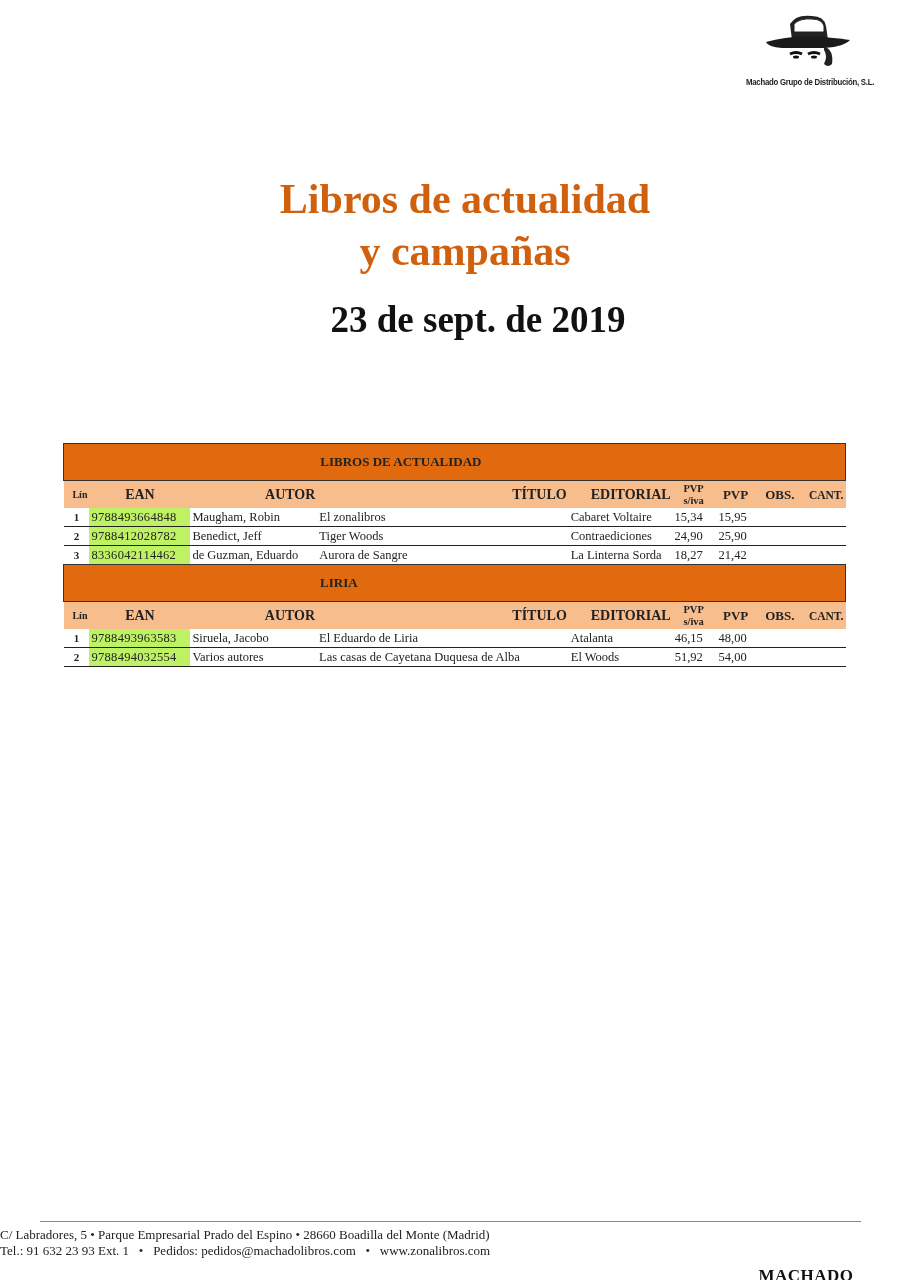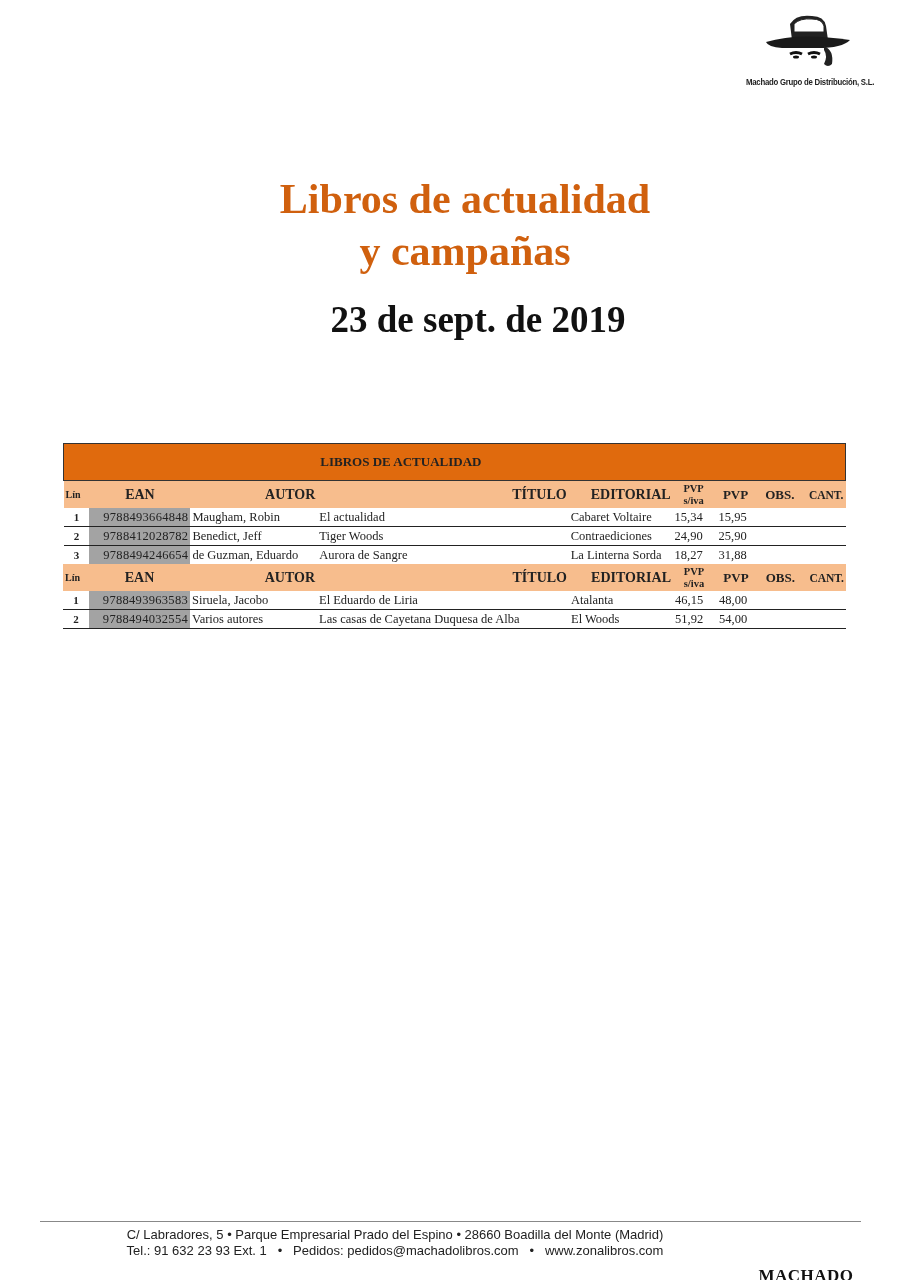--- a/index.html
+++ b/index.html
@@ -11,34 +11,34 @@
   .title { position: absolute; left: 0; width: 930px; text-align: center; color: #d0600e; font-family: "Liberation Serif", serif; font-weight: bold; font-size: 42px; line-height: 50px; }
   .title.l1 { top: 174px; }
   .title.l2 { top: 226px; }
   .date { position: absolute; left: 0; width: 956px; top: 298px; text-align: center; font-family: "Liberation Serif", serif; font-weight: bold; font-size: 37px; color: #111; }
 
   table.grid { position: absolute; left: 63px; width: 783px; border-collapse: collapse; font-family: "Liberation Serif", serif; font-size: 12.5px; }
   .sect-row td { background: #e06a0d; height: 36px; border-top: 1.5px solid #333; border-bottom: 1.5px solid #333; font-weight: bold; font-size: 13px; color: #222; padding: 0; }
   .sect-row td.first { border-left: 1.5px solid #333; }
   .sect-row td.last { border-right: 1.5px solid #333; }
   .hdr-row td { background: #f7bd8d; height: 27px; font-weight: bold; font-size: 14px; color: #222; padding: 0 2px; text-align: right; }
-  .hdr-row td.lin { font-size: 10px; text-align: left; }
+  .hdr-row td.lin { font-size: 10px; text-align: right; }
   .hdr-row td.ean { text-align: center; }
   .hdr-row td.pvpsiva { font-size: 10.5px; text-align: center; line-height: 12px; }
   .hdr-row td.pvp { text-align: center; font-size: 13px; }
   .hdr-row td.obs { font-size: 13px; }
   .hdr-row td.cant { font-size: 11.5px; }
   .data-row td { height: 18px; border-bottom: 1px solid #222; padding: 0 2px; white-space: nowrap; color: #222; }
   .data-row td.lin { text-align: center; font-weight: bold; font-size: 11px; }
-  .data-row td.ean { background: #a3a3a3; text-align: right; letter-spacing: 0.3px; }
+  .data-row td.ean { background: #bef264; text-align: left; letter-spacing: 0.3px; }
   .data-row td.num { text-align: left; }
   .data-row td.num2 { text-align: left; padding-left: 4px; }
 
   .footer-line { position: absolute; left: 40px; top: 1221px; width: 821px; height: 1px; background: #888; }
-  .footer-text { position: absolute; left: 0; width: 790px; text-align: center; font-family: Liberation Sans, sans-serif; font-size: 13px; color: #222; }
+  .footer-text { position: absolute; left: 0; width: 790px; font-family: Liberation Serif, serif; font-size: 13px; color: #222; }
   .footer-text.f1 { top: 1227px; }
   .footer-text.f2 { top: 1243px; }
   .footer-brand { position: absolute; left: 750px; top: 1230px; width: 112px; text-align: center; font-family: "Liberation Serif", serif; color: #111; }
   .footer-brand .b1 { font-weight: bold; font-size: 17px; letter-spacing: 0.5px; margin-top: 36px; }
   .footer-brand .b2 { font-weight: bold; font-size: 7px; margin-top: 4px; }
 </style>
 </head>
 <body>
 
 <div class="logo">
@@ -97,65 +97,76 @@
     <td>EDITORIAL</td>
     <td class="pvpsiva"><span>PVP</span><br><span>s/iva</span></td>
     <td class="pvp">PVP</td>
     <td class="obs">OBS.</td>
     <td class="cant">CANT.</td>
   </tr>
   <tr class="data-row">
     <td class="lin">1</td>
     <td class="ean">9788493664848</td>
     <td>Maugham, Robin</td>
-    <td>El actualidad</td>
+    <td>El zonalibros</td>
     <td>Cabaret Voltaire</td>
     <td class="num">15,34</td>
     <td class="num2">15,95</td>
     <td></td>
     <td></td>
   </tr>
   <tr class="data-row">
     <td class="lin">2</td>
     <td class="ean">9788412028782</td>
     <td>Benedict, Jeff</td>
     <td>Tiger Woods</td>
     <td>Contraediciones</td>
     <td class="num">24,90</td>
     <td class="num2">25,90</td>
     <td></td>
     <td></td>
   </tr>
   <tr class="data-row">
     <td class="lin">3</td>
-    <td class="ean">9788494246654</td>
+    <td class="ean">8336042114462</td>
     <td>de Guzman, Eduardo</td>
     <td>Aurora de Sangre</td>
     <td>La Linterna Sorda</td>
     <td class="num">18,27</td>
-    <td class="num2">31,88</td>
+    <td class="num2">21,42</td>
     <td></td>
     <td></td>
   </tr>
 </tbody>
   </table>
 
 <table class="grid" style="top:564px;">
   <colgroup>
     <col style="width:26px">
       <col style="width:101px">
       <col style="width:127px">
       <col style="width:252px">
       <col style="width:104px">
       <col style="width:42px">
       <col style="width:42px">
       <col style="width:40px">
       <col style="width:49px">
   </colgroup>
   <tbody>
+      <tr class="sect-row">
+    <td class="first"></td>
+        <td></td>
+        <td></td>
+    <td style="padding-left:3px;">LIRIA</td>
+    <td></td>
+        <td></td>
+        <td></td>
+        <td></td>
+        <td class="last"></td>
+  </tr>
   <tr class="hdr-row">
     <td class="lin">Lín</td>
     <td class="ean">EAN</td>
     <td>AUTOR</td>
     <td>TÍTULO</td>
     <td>EDITORIAL</td>
     <td class="pvpsiva"><span>PVP</span><br><span>s/iva</span></td>
     <td class="pvp">PVP</td>
     <td class="obs">OBS.</td>
     <td class="cant">CANT.</td>

